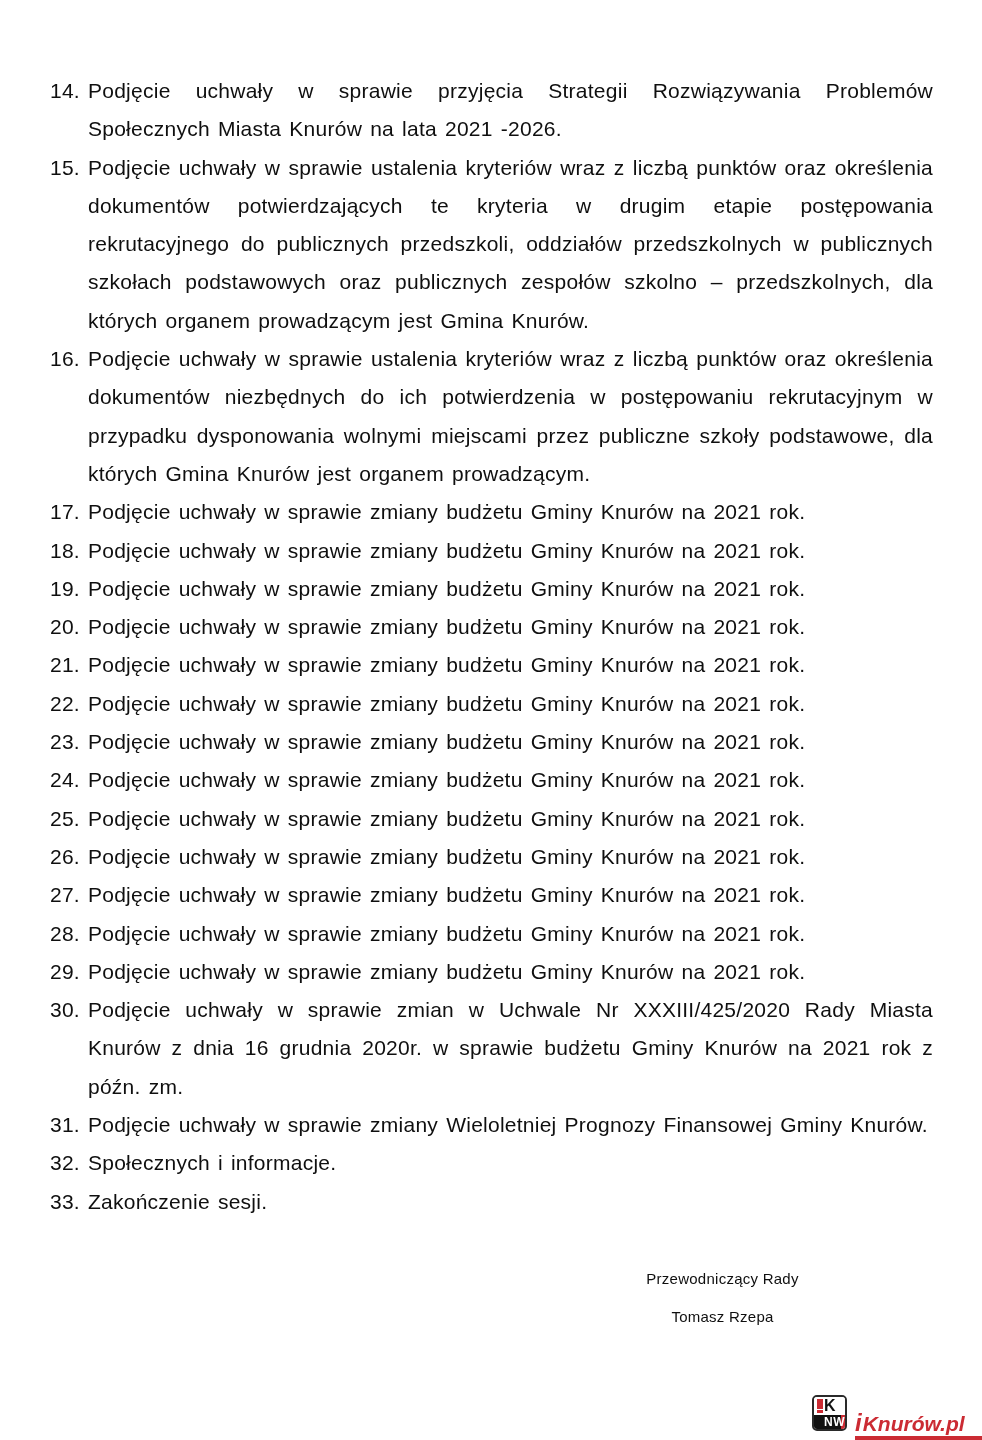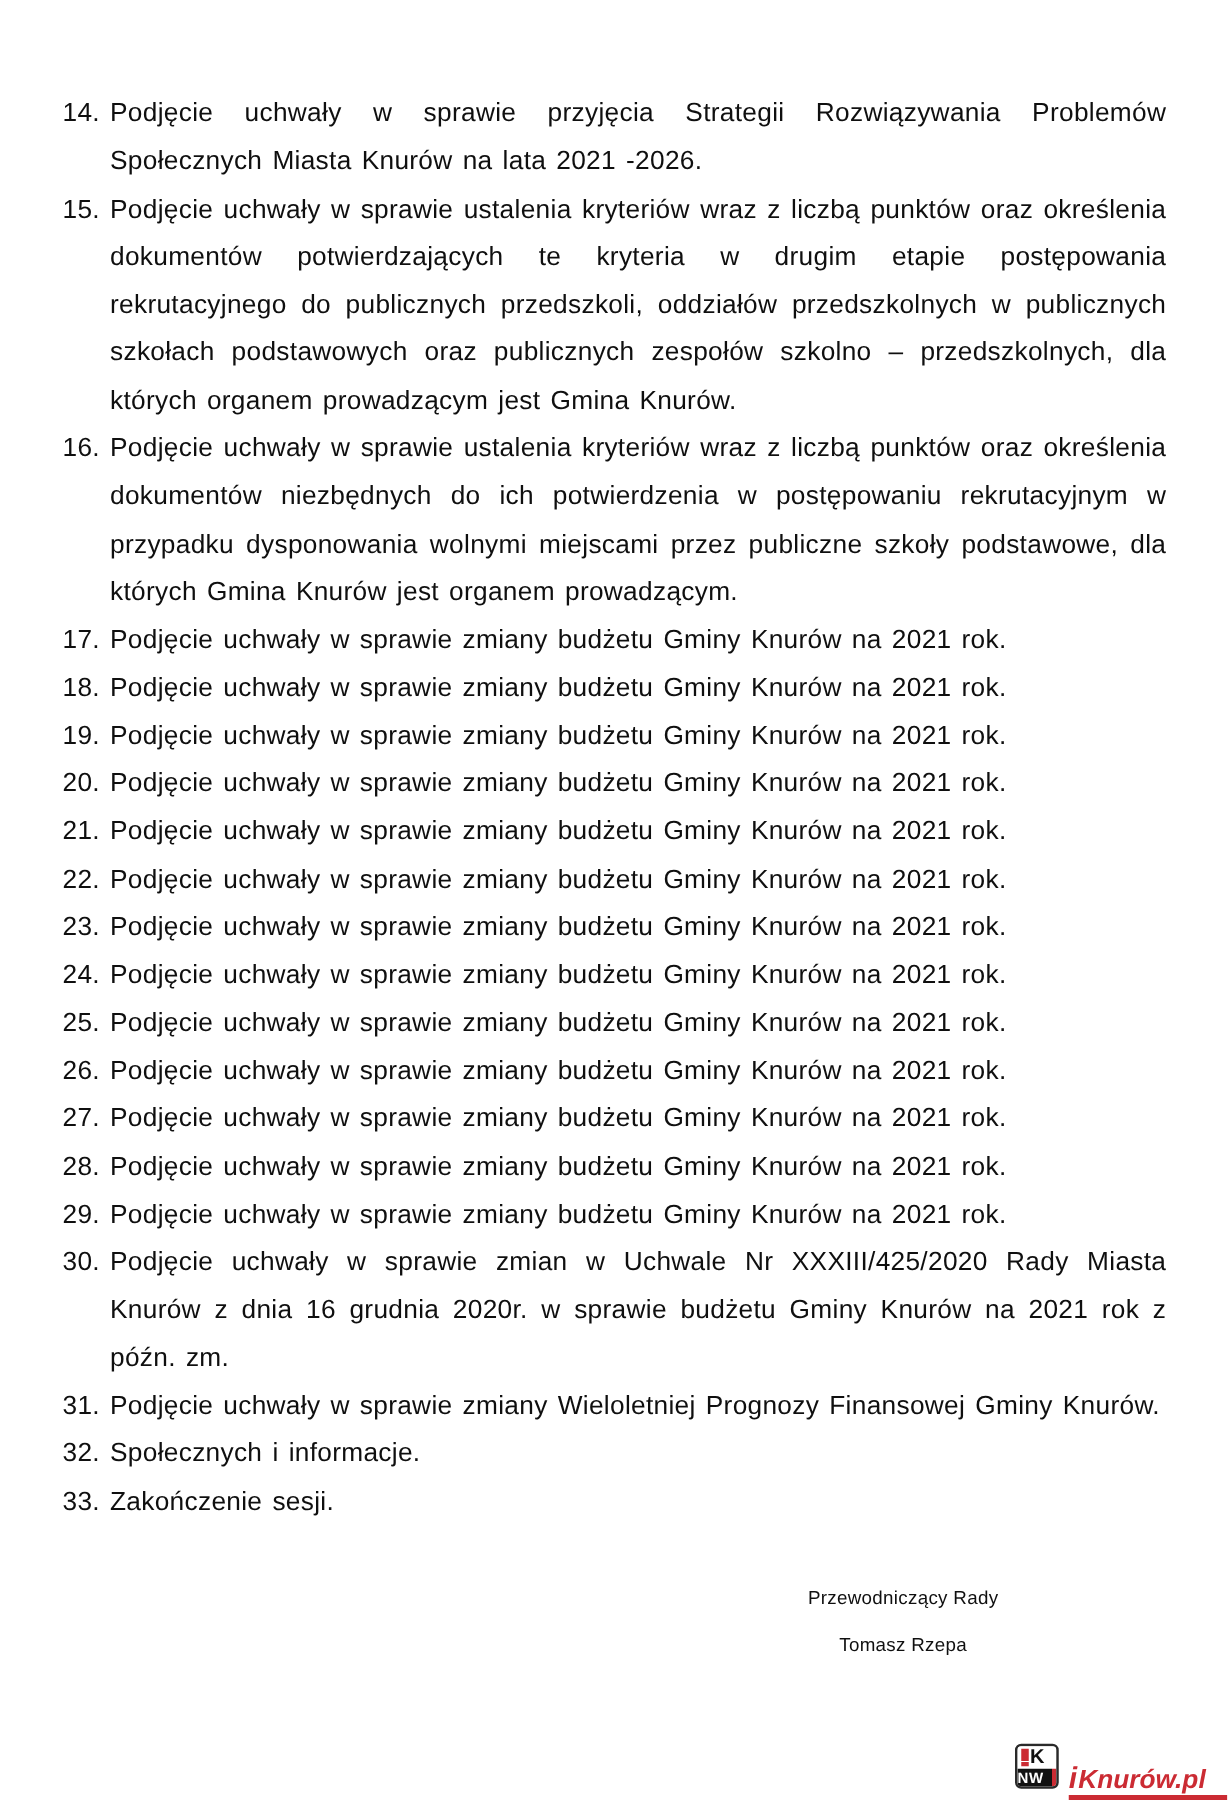--- a/index.html
+++ b/index.html
@@ -88,21 +88,21 @@
     line-height: 16px;
     color: #111111;
   }
   .logo-mark-bottom {
     flex: 0 0 14px;
     background: linear-gradient(to right, #111111 0 88%, #cb2b33 88% 100%);
     color: #ffffff;
     font-weight: bold;
     font-size: 12px;
     line-height: 14px;
-    text-align: left;
+    text-align: right;
     letter-spacing: 0.5px;
   }
   .logo-right {
     display: flex;
     flex-direction: column;
     margin-top: 16px;
   }
   .brand {
     color: #cb2b33;
     font-style: italic;

